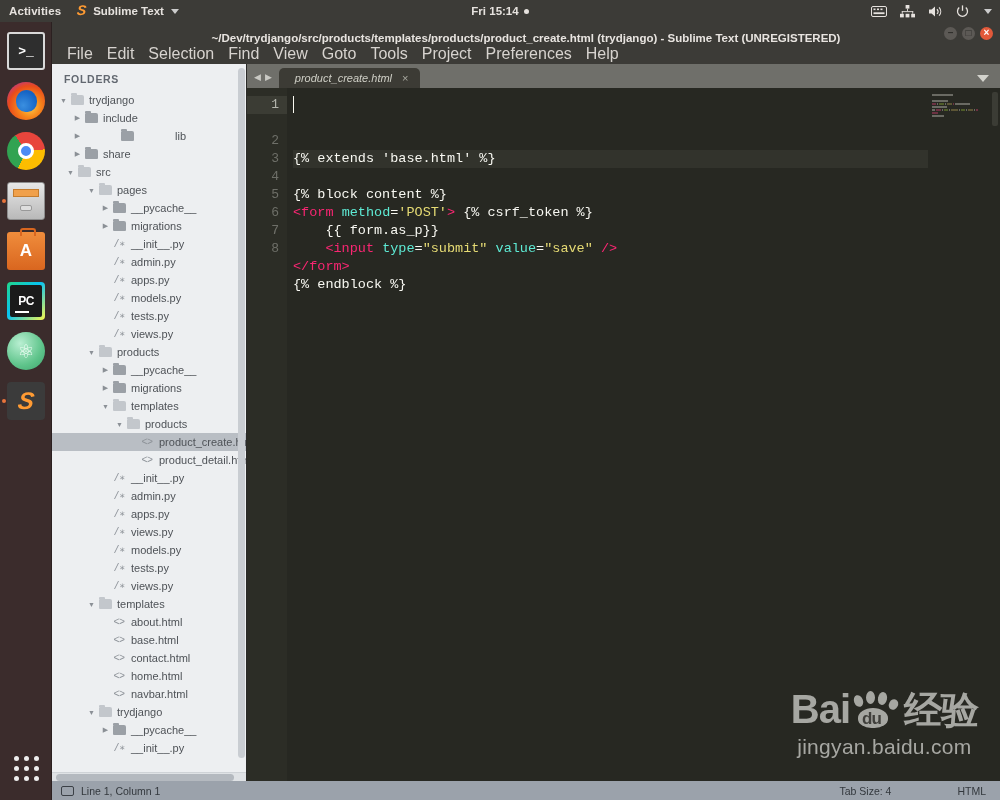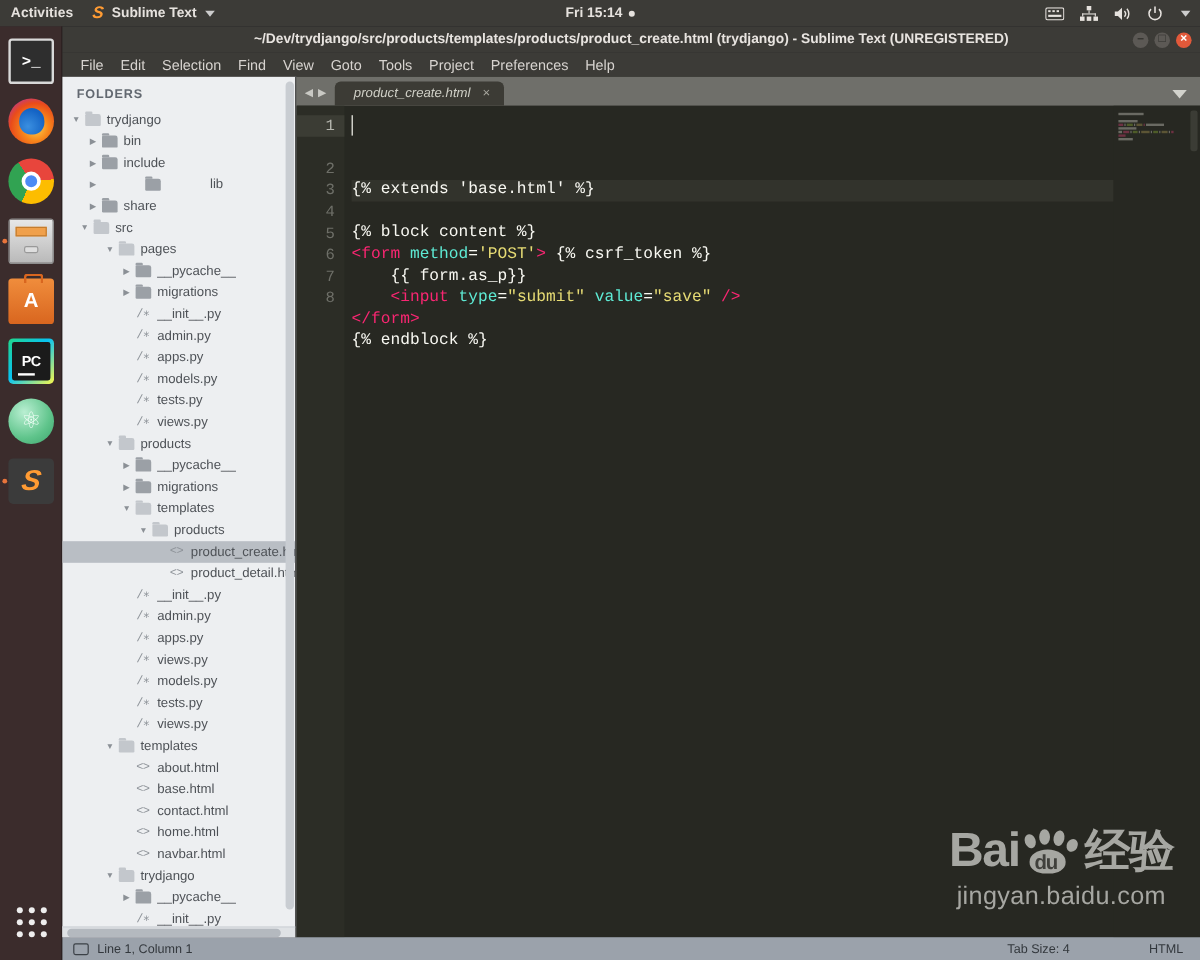--- a/index.html
+++ b/index.html
@@ -92,30 +92,30 @@
   .grid-3 { display:grid; grid-template-columns:repeat(3,5px); gap:5px; }
   .grid-3 i { width:5px; height:5px; background:#eee; border-radius:50%; display:block; }
 
   
   #win {
     position:absolute; left:52px; top:22px; width:948px; height:778px;
     background:#222; display:flex; flex-direction:column;
   }
   #titlebar {
     height:22px; background:#3c3b37; color:#e8e4e0; position:relative;
-    display:flex; align-items:center; justify-content:center;
+    display:flex; align-items:flex-end; justify-content:center;
     font-size:11.5px; font-weight:bold; flex:0 0 22px;
   }
   #wbtns { position:absolute; right:7px; top:0; height:22px; display:flex; align-items:center; gap:5px; }
   .wb { width:13px; height:13px; border-radius:50%; background:#5c5955;
         color:#2f2e2b; font-size:10px; line-height:12px; text-align:center; font-weight:bold; }
   .wb.close { background:#e2593a; color:#fff; }
   #menubar {
     height:20px; background:#3c3b37; color:#d7d3cf; display:flex;
-    align-items:center; padding-left:8px; gap:0; font-size:12px; flex:0 0 20px;
+    align-items:center; padding-left:8px; gap:0; font-size:16px; flex:0 0 20px;
   }
   #menubar .mi { padding:0 7px; line-height:20px; }
 
   #body { flex:1; display:flex; min-height:0;justify-content:flex-end; }
 
   
   #sidebar {
     width:195px; background:#edeff1; color:#5a5f63; position:relative;
     display:flex; flex-direction:column; flex:0 0 195px; border-right:1px solid #2a2a28;
   }
@@ -354,27 +354,20 @@
                 <span class="ico">
                   <span class="fld open"></span>
                 </span>
                 <span>trydjango</span>
               </div>
               <div class="row" style="padding-left: 20px;">
                 <span class="arrow">▶</span>
                 <span class="ico">
                   <span class="fld"></span>
                 </span>
-                <span>bin</span>
-              </div>
-              <div class="row" style="padding-left: 20px;">
-                <span class="arrow">▶</span>
-                <span class="ico">
-                  <span class="fld"></span>
-                </span>
                 <span>include</span>
               </div>
               <div class="row" style="padding-left: 20px; gap: 36px;">
                 <span class="arrow">▶</span>
                 <span class="ico">
                   <span class="fld"></span>
                 </span>
                 <span>lib</span>
               </div>
               <div class="row" style="padding-left: 20px;">

